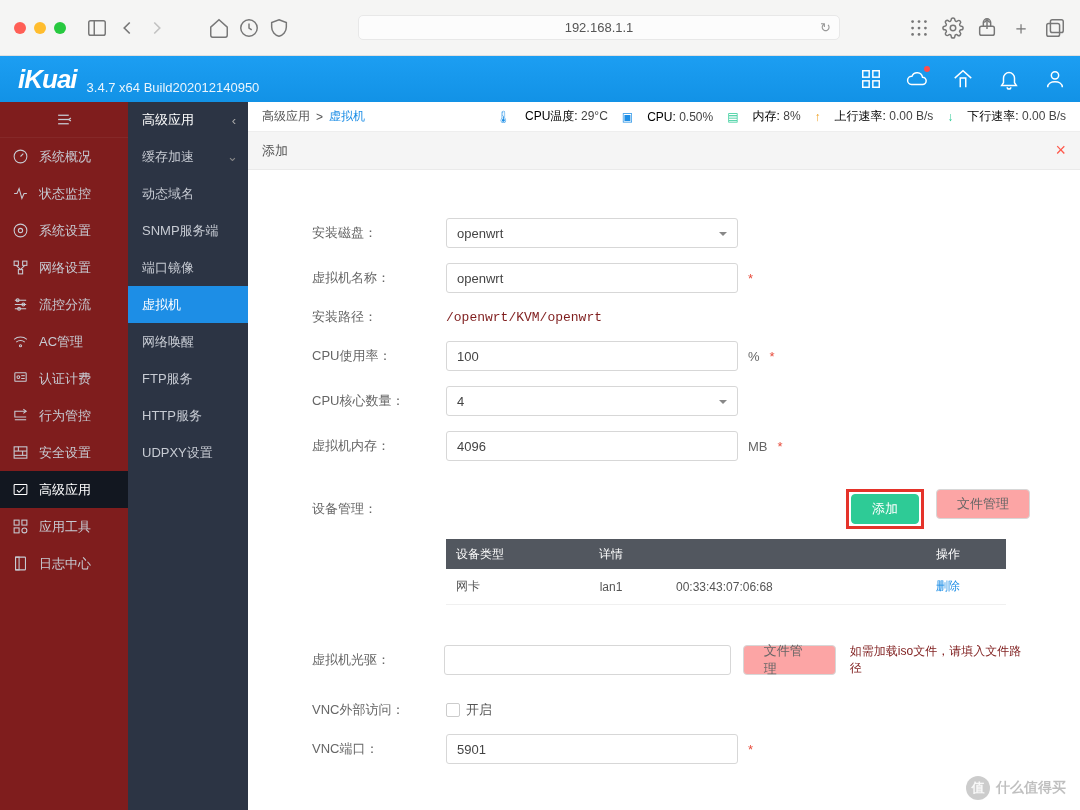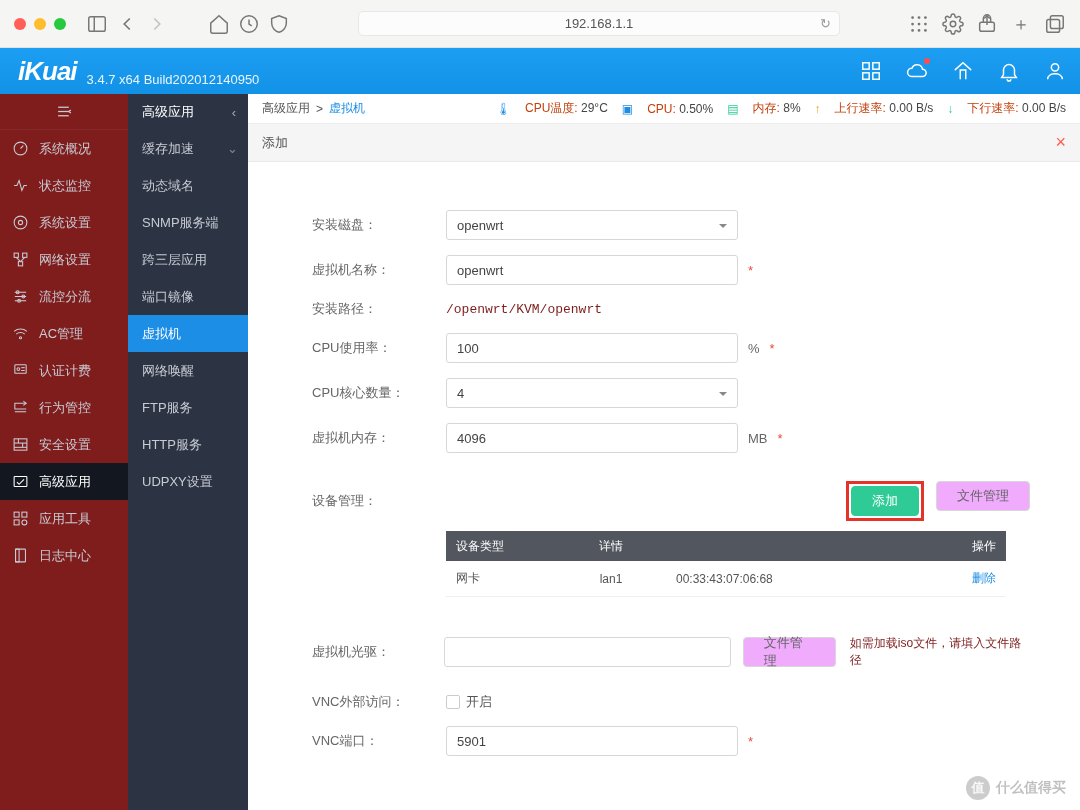--- a/index.html
+++ b/index.html
@@ -1,19 +1,19 @@
 <!DOCTYPE html>
 <html><head>
 <meta charset="utf-8">
 <style>
 * { margin: 0; padding: 0; box-sizing: border-box; font-family: -apple-system, BlinkMacSystemFont, "Segoe UI", sans-serif; }
 body { width: 1080px; height: 810px; overflow: hidden; background: #fff; }
 
 
-.browser-bar { height: 48px; background: #f5f5f4; border-bottom: 1px solid #e0e0e0; display: flex; align-items: center; padding: 0 14px; gap: 8px; }
+.browser-bar { height: 56px; background: #f5f5f4; border-bottom: 1px solid #e0e0e0; display: flex; align-items: center; padding: 0 14px; gap: 8px; }
 .traffic { display: flex; gap: 8px; margin-right: 12px; }
 .traffic span { width: 12px; height: 12px; border-radius: 50%; }
 .tr-red { background: #ff5f56; } .tr-yel { background: #ffbd2e; } .tr-grn { background: #27c93f; }
 .browser-icon { width: 22px; height: 22px; display: inline-flex; align-items: center; justify-content: center; color: #777; }
 .address-bar { flex: 1; text-align: center; font-size: 13px; color: #555; background: #fcfcfc; border: 1px solid #e8e8e8; border-radius: 5px; padding: 4px 10px; margin: 0 60px; position: relative; }
 .browser-right { display:flex; gap: 12px; align-items:center; }
 
 
 .app-header { height: 46px; background: linear-gradient(180deg,#1c9ef2,#1292e6); color: #fff; display: flex; align-items: center; padding: 0 14px 0 18px; }
 .logo { font-size: 26px; font-weight: 600; font-style: italic; letter-spacing: -1px; }
@@ -39,47 +39,47 @@
 .nav2-head .chev { position:absolute; right:12px; color:#aaa; }
 .nav2-group { height: 37px; display:flex; align-items:center; padding: 0 14px; position:relative; }
 .nav2-group .chev { position:absolute; right:10px; color:#888; }
 .nav2-item { height: 37px; display:flex; align-items:center; padding: 0 14px; cursor:pointer; }
 .nav2-item.active { background: #1d8ee6; color:#fff; }
 
 
 .main { flex: 1; background: #fff; display:flex; flex-direction:column; overflow:hidden; }
 .breadcrumb-row { height: 30px; border-bottom:1px solid #eee; display:flex; align-items:center; padding:0 14px; font-size:12px; color:#555; }
 .stats { margin-left:auto; display:flex; gap:14px; align-items:center; color:#666; }
-.stats .lab { color:#c2410c; }
+.stats .lab { color:#000000; }
 .stats .val { color:#444; }
 .tab-row { height: 38px; background:#f5f5f5; border-bottom:1px solid #eaeaea; display:flex; align-items:center; padding:0 14px; font-size:13px; color:#555; position:relative; }
 .tab-close { position:absolute; right:14px; color:#ff5a4d; font-size:18px; cursor:pointer; }
 
 .form-area { flex:1; overflow:auto; padding: 48px 50px 20px 64px; font-size:13px; color:#555; }
 .form-row { display:flex; align-items:center; margin-bottom: 15px; }
 .form-row .lab { width: 134px; color:#666; }
 .input, .select { height: 30px; border:1px solid #d7d7d7; border-radius:3px; padding:0 10px; font-size:13px; color:#444; background:#fff; }
 .select { width: 292px; position:relative; display:flex; align-items:center; }
 .select::after { content:''; position:absolute; right:10px; top:13px; border:4px solid transparent; border-top-color:#888; }
 .input-lg { width: 292px; }
 .input-md { width: 292px; }
 .req { color:#e74c3c; margin-left:10px; }
 .unit { margin-left:10px; color:#666; }
 .static-val { color:#7f1d1d;font-family:Liberation Mono, monospace; }
 
 .device-section { margin-top: 28px; }
 .device-head-row { display:flex; align-items:center; margin-bottom:10px; }
 .device-head-row .lab { width:134px; color:#666; }
 .device-buttons { margin-left:auto; display:flex; gap:12px; }
-.btn { height:30px; padding:0 20px; border-radius:4px; font-size:13px; cursor:pointer; display:inline-flex; align-items:center; justify-content:center; border:1px solid #d7d7d7; background:#f0abfc; color:#666; }
+.btn { height:30px; padding:0 20px; border-radius:4px; font-size:13px; cursor:pointer; display:inline-flex; align-items:center; justify-content:center; border:1px solid #d7d7d7; background:#fca5a5; color:#666; }
 .btn-green { background:#2ecb96; color:#fff; border-color:#2ecb96; }
 .highlight-box { border:3px solid #e5332a; padding:2px; }
 .dev-head { background:#52575f; color:#fff; height:30px; display:flex; align-items:center; font-size:12px; }
 .dev-head span, .dev-row span { padding:0 10px; }
-.c1 { width:110px; } .c2 { width:110px;text-align:center; } .c3 { flex:1; } .c4 { width:80px; text-align:right; }
+.c1 { width:110px; } .c2 { width:110px;text-align:center; } .c3 { flex:1; } .c4 { width:80px; text-align:left; }
 .dev-row { height:36px; display:flex; align-items:center; border-bottom:1px solid #f0f0f0; font-size:12px; color:#555; }
 .link-del { color:#1d8ee6; cursor:pointer; }
 
 .hint { color:#7f1d1d; font-size:12px; margin-left:14px; }
 .checkbox { display:inline-flex; align-items:center; gap:6px; }
 .cb { width:14px; height:14px; border:1px solid #ccc; border-radius:2px; display:inline-flex; align-items:center; justify-content:center; }
 
 
 .wm { position:fixed; right:14px; bottom:10px; font-size:14px; color:rgba(0,0,0,.25); font-weight:600; display:flex; align-items:center; gap:6px; }
 .wm-badge { width:24px; height:24px; border-radius:50%; background:rgba(0,0,0,.2); color:rgba(255,255,255,.85); display:inline-flex; align-items:center; justify-content:center; font-size:13px; }
@@ -325,21 +325,20 @@
       <span>高级应用</span>
       <span class="chev">‹</span>
     </div>
     <div class="nav2-group">
       <span>缓存加速</span>
       <span class="chev">⌄</span>
     </div>
     <div id="nav2-items">
         <div class="nav2-item">动态域名</div>
         <div class="nav2-item">SNMP服务端</div>
-        <div class="nav2-item">跨三层应用</div>
         <div class="nav2-item">端口镜像</div>
         <div class="nav2-item active">虚拟机</div>
         <div class="nav2-item">网络唤醒</div>
         <div class="nav2-item">FTP服务</div>
         <div class="nav2-item">HTTP服务</div>
         <div class="nav2-item">UDPXY设置</div>
       </div>
   </div>
 
   <div class="main">

